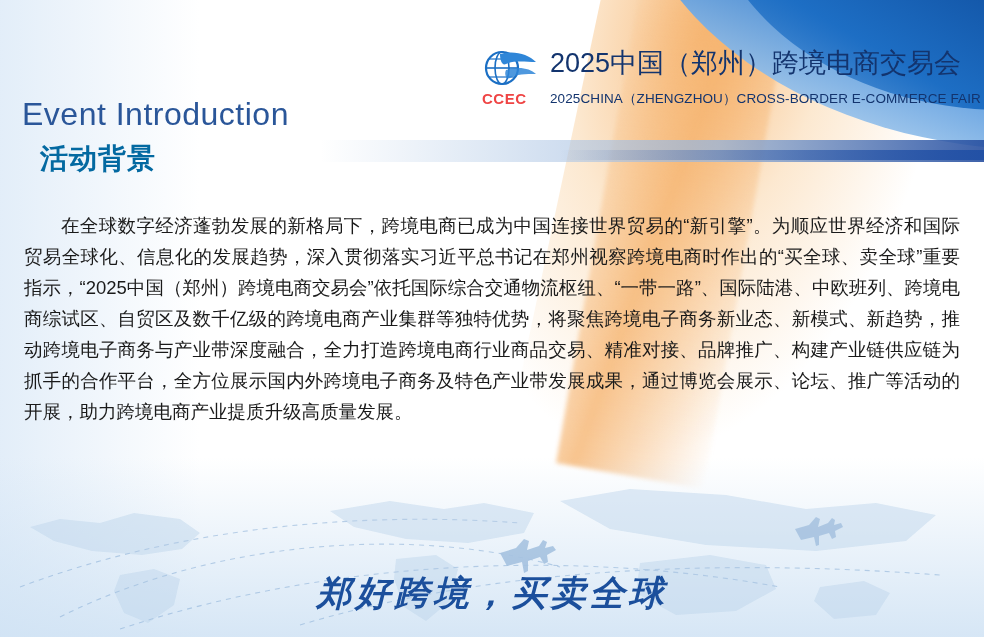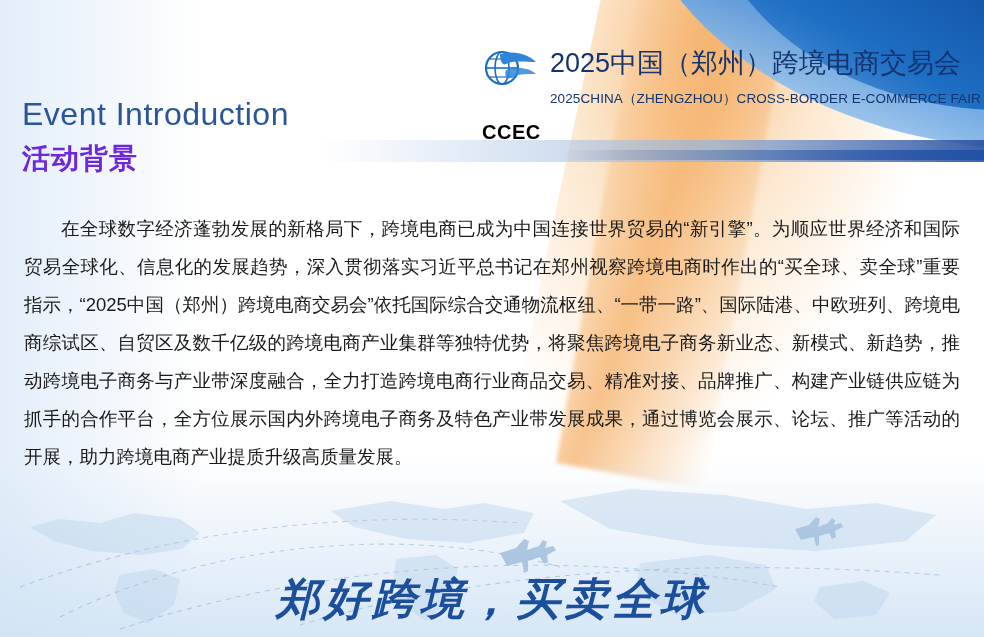--- a/index.html
+++ b/index.html
@@ -119,26 +119,25 @@
   }
   .logo-mark .globe {
     position: absolute;
     left: 2px;
     top: 0px;
   }
   .logo-mark .ccec {
     position: absolute;
     left: 0px;
     top: 42px;
-    font-size: 20px;
+    font-size: 15px;
     font-weight: bold;
     letter-spacing: 0.5px;
-    color: #000000;
-    font-family: "Liberation Sans", sans-serif;
-    margin-top: 31px;
+    color: #ef4444;
+    font-family: "Liberation Sans", sans-serif;
   }
   .logo-text .line1 {
     font-size: 27px;
     font-weight: normal;
     color: #13346e;
     letter-spacing: 0px;
     line-height: 1.15;
     white-space: nowrap;
   }
   .logo-text .line2 {
@@ -156,53 +155,53 @@
     left: 22px;
     top: 96px;
     font-size: 32px;
     color: #2a5699;
     letter-spacing: 0.5px;
     font-family: "Liberation Sans", sans-serif;
     z-index: 5;
   }
   .title-cn {
     position: absolute;
-    left: 22px;
+    left: 40px;
     top: 140px;
     font-size: 28px;
     font-weight: bold;
-    color: #6d28d9;
+    color: #0369a1;
     letter-spacing: 1px;
     z-index: 5;
   }
 
   
   .body-text {
     position: absolute;
     left: 24px;
     top: 210px;
     width: 936px;
     font-size: 18.5px;
-    line-height: 38px;
+    line-height: 31px;
     color: #1a1a1a;
     text-align: justify;
     text-justify: inter-ideograph;
     text-indent: 2em;
     z-index: 5;
     font-family: "Liberation Sans", sans-serif;
   }
 
   
   .slogan {
     position: absolute;
     left: 0;
     right: 0;
     top: 570px;
     text-align: center;
-    font-size: 44px;
+    font-size: 35px;
     font-weight: bold;
     font-style: italic;
     color: #1b4f9c;
     letter-spacing: 4px;
     z-index: 6;
     font-family: Liberation Mono, monospace;
   }
 </style>
 </head>
 <body>

